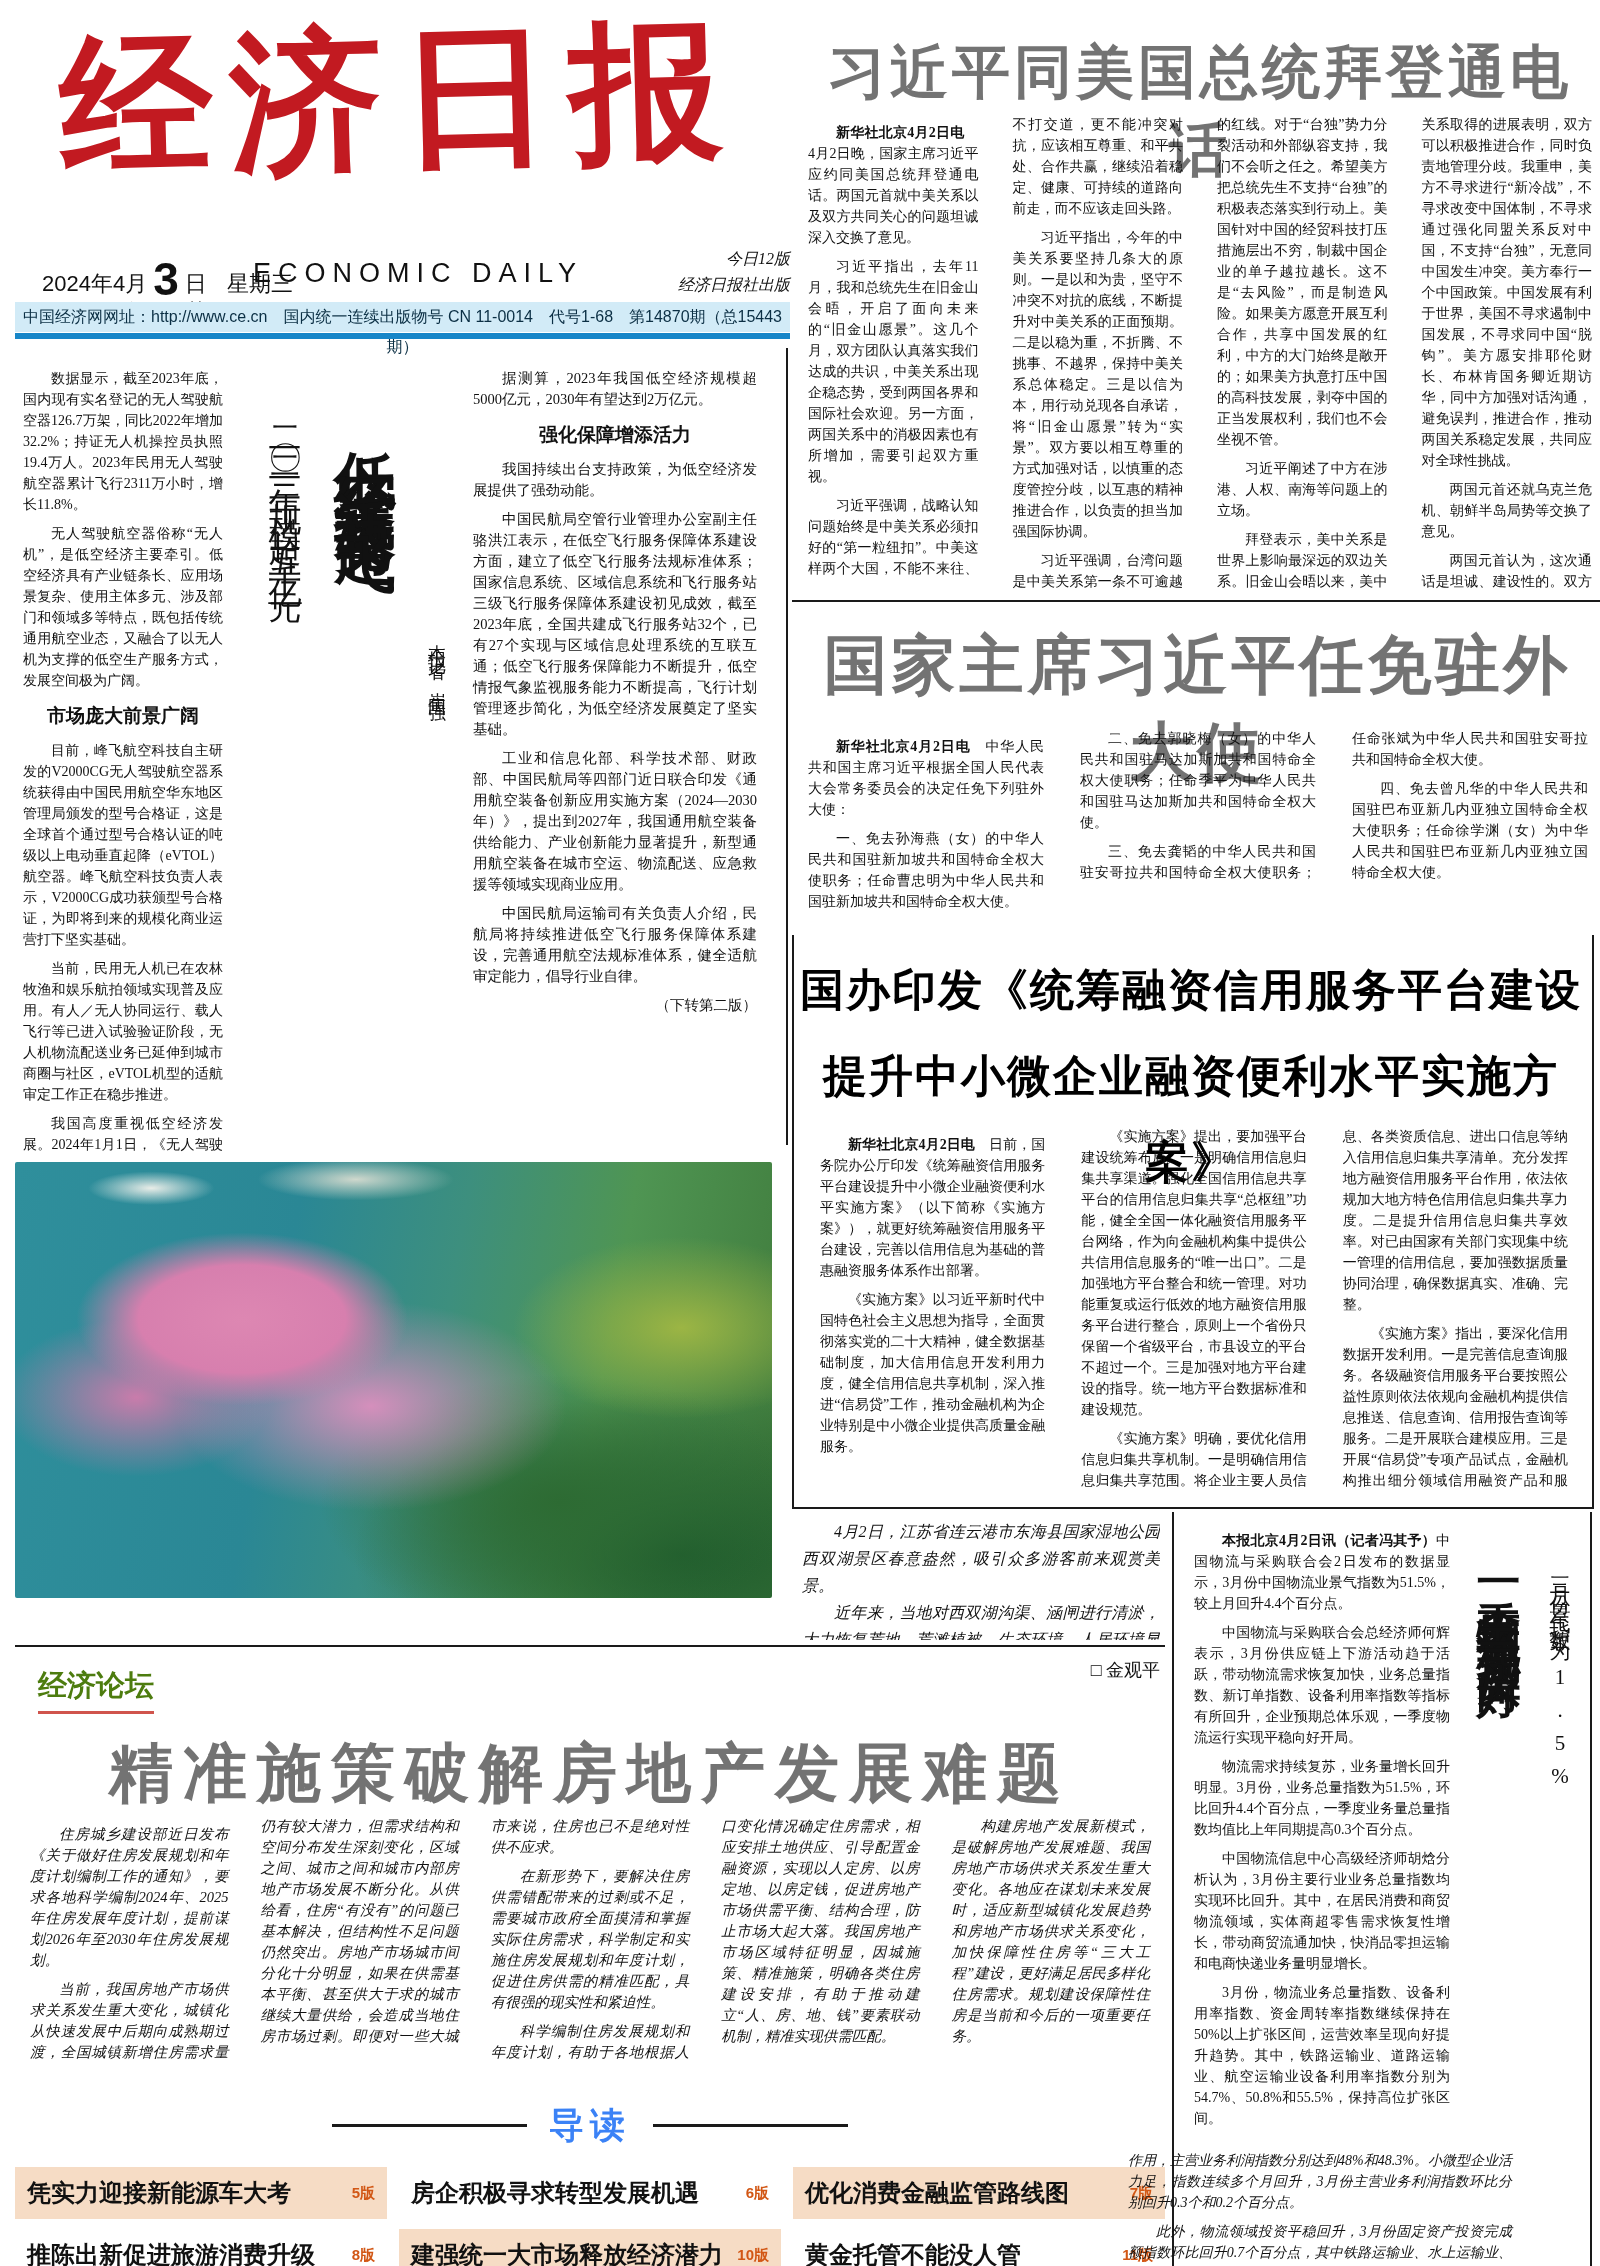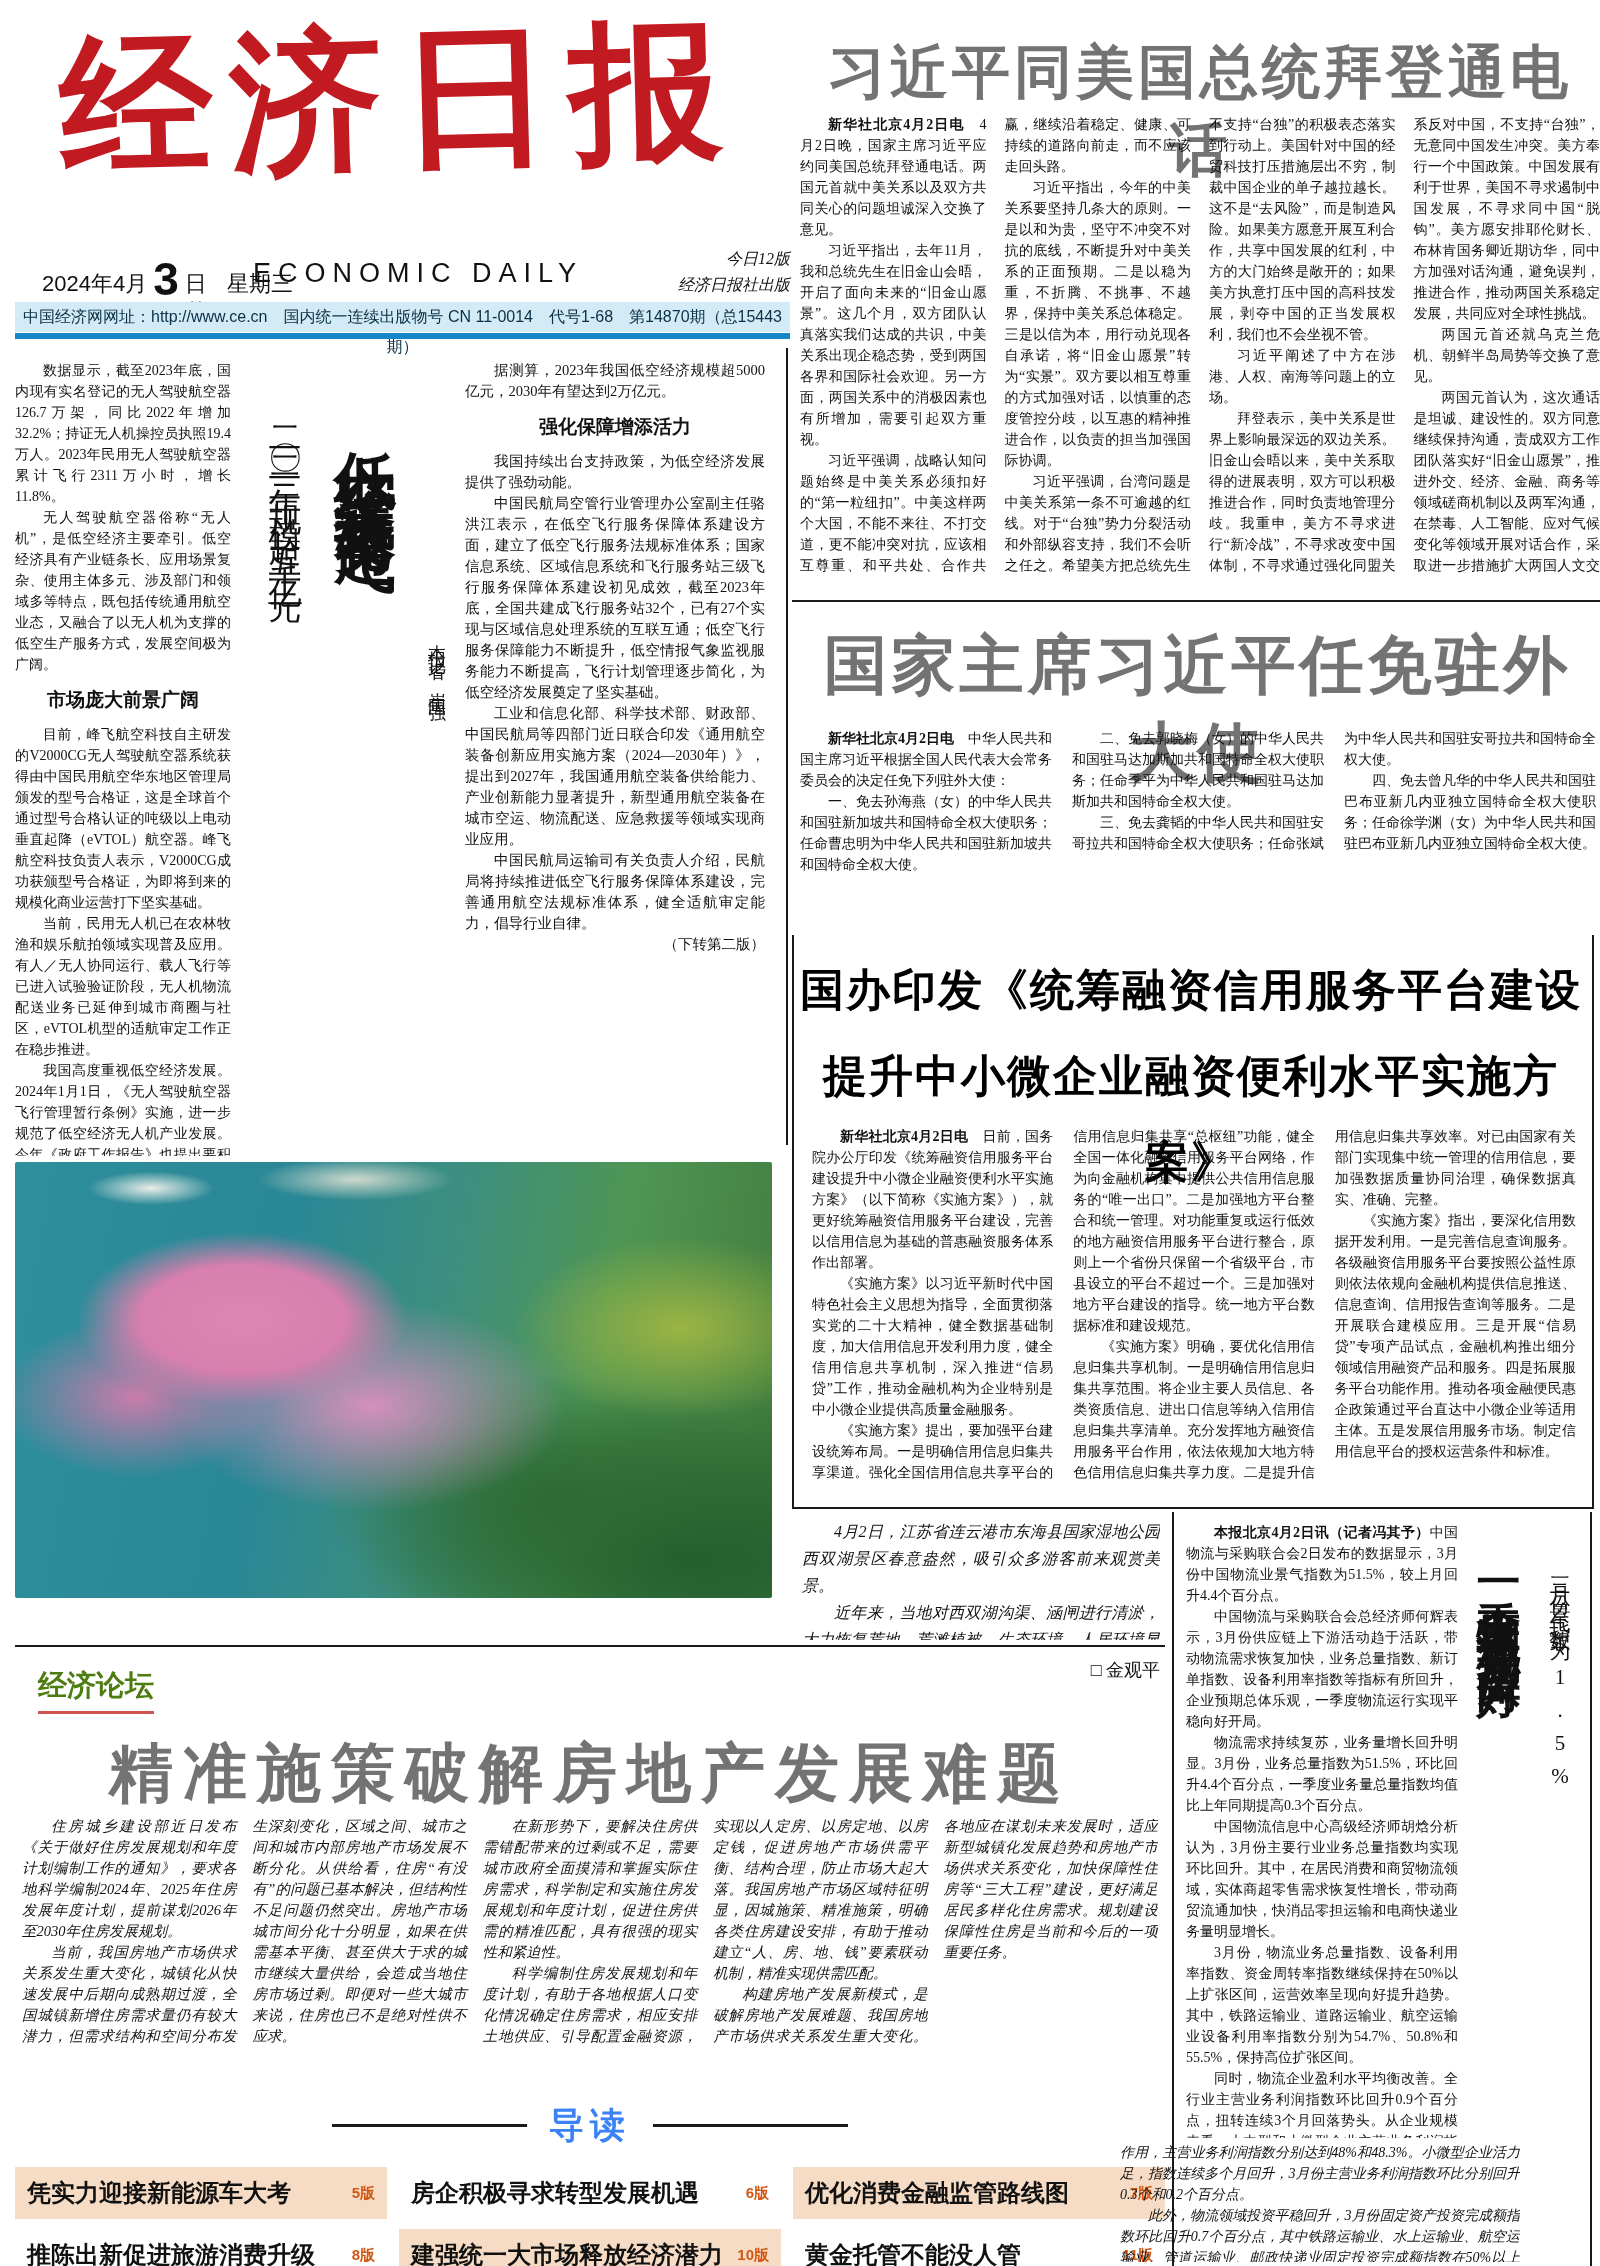--- a/index.html
+++ b/index.html
@@ -16,21 +16,21 @@
   .pubinfo{font-style:italic;font-size:16px;text-align:right;line-height:26px;}
   .infobar{background:#d2ebf7;font-family:"Liberation Sans","DejaVu Sans",sans-serif;
            font-size:16px;line-height:30px;text-align:center;color:#0b2f44;}
   .bluerule{background:#1786c8;}
   .blackrule{background:#1a1a1a;}
   
   .hl{font-family:"Liberation Sans","DejaVu Sans",sans-serif;font-weight:bold;text-align:center;color:#737373;}
   .hl-serif{font-family:"Liberation Serif","DejaVu Serif",serif;font-weight:bold;text-align:center;color:#000000;}
   
   .body-txt{font-size:14px;line-height:21px;text-align:justify;}
-  .body-txt p{margin:0;text-indent:2em;}
+  .body-txt p{margin:8px;text-indent:2em;}
   .body-txt p.noindent{text-indent:0;}
   .cols4{column-count:4;column-gap:18px;}
   .cols3{column-count:3;column-gap:20px;}
   .cols5{column-count:5;column-gap:16px;}
   .colsub{font-family:"Liberation Sans","DejaVu Sans",sans-serif;font-weight:bold;font-size:19px;
           text-align:center;margin:14px 0;break-inside:avoid;}
   .kaiti{font-style:italic;}
   .vert{writing-mode:vertical-rl;text-orientation:upright;}
   .turn{text-align:right;text-indent:0 !important;}
   

